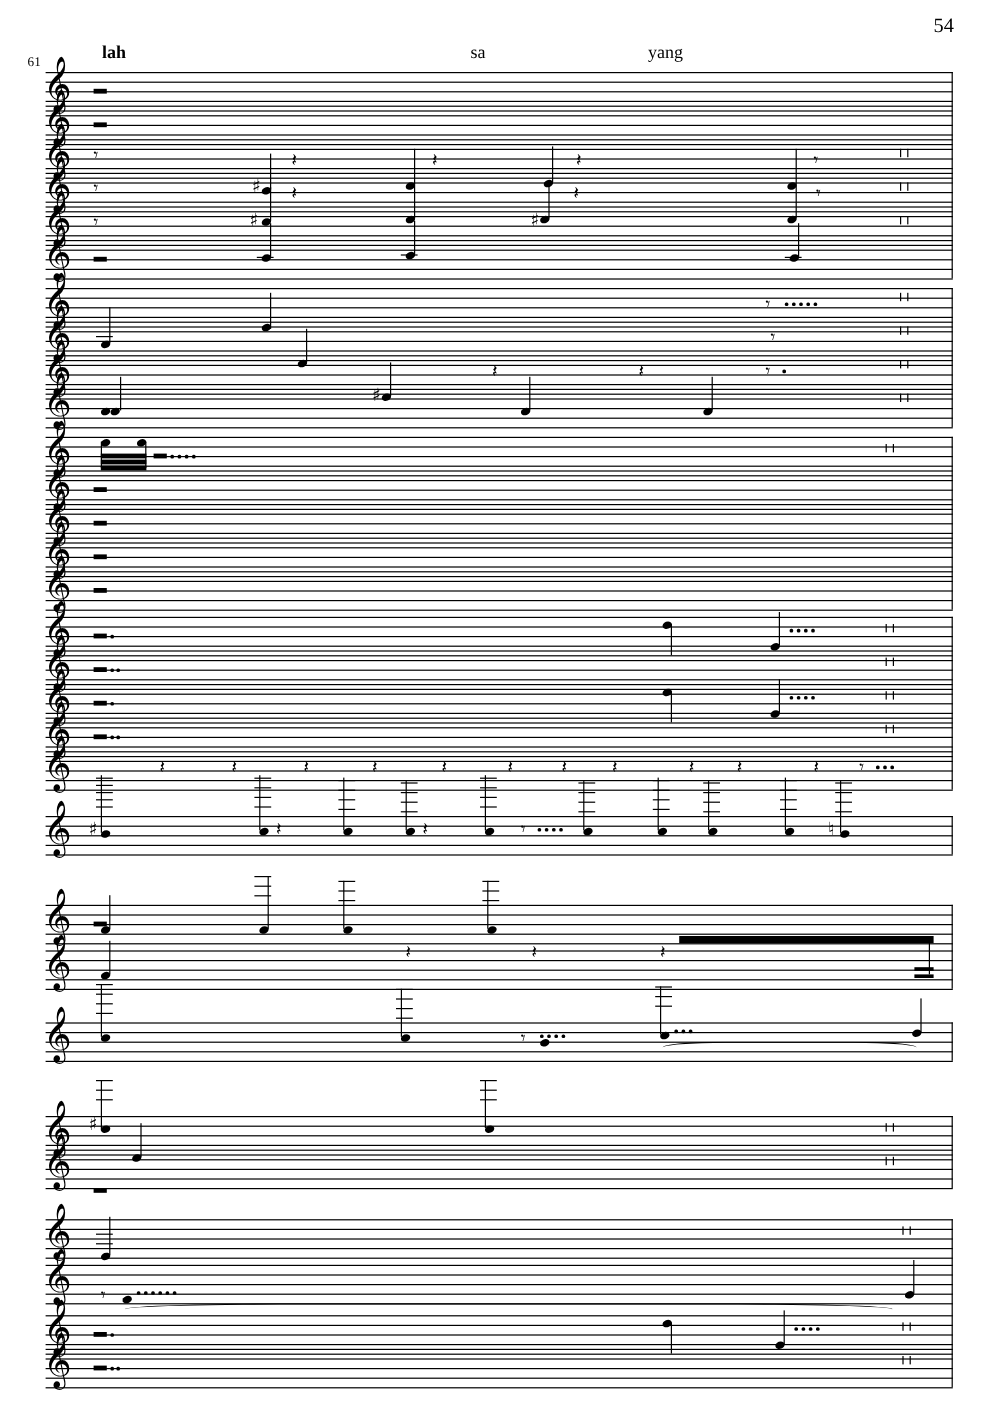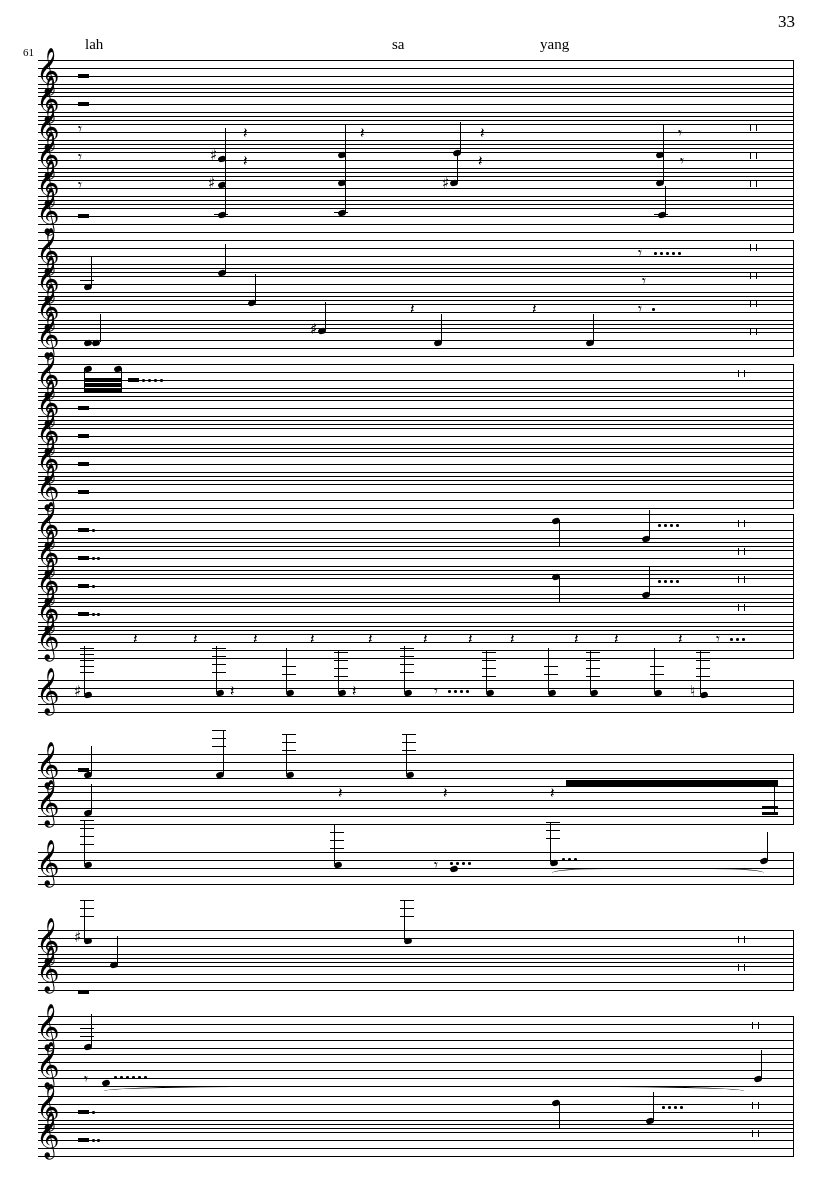--- a/index.html
+++ b/index.html
@@ -34,24 +34,24 @@
   .ledger{position:absolute;height:1px;background:#000;width:14px;}
   .accid{position:absolute;font-size:15px;font-family:"DejaVu Sans",sans-serif;line-height:1;}
   .slur{position:absolute;border-top:1.2px solid #000;border-radius:50%/100%;height:9px;}
   .tick{position:absolute;width:1.2px;height:7px;background:#000;}
 </style>
 </head>
 <body>
 
 <div class="page">
 
-  <div class="page-number">33</div>
+  <div class="page-number">54</div>
   <div class="measure-number">61</div>
 
-  <div class="lyric" style="left:85px;top:36px;">lah</div>
+  <div class="lyric" style="left:85px;top:36px;font-weight:bold;">lah</div>
   <div class="lyric" style="left:392px;top:36px;">sa</div>
   <div class="lyric" style="left:540px;top:36px;">yang</div>
 
   <div class="system" style="top:0;">
 
     <div class="staff" style="top:60px;">
         <div class="line"></div>
         <div class="line"></div>
         <div class="line"></div>
         <div class="line"></div>

